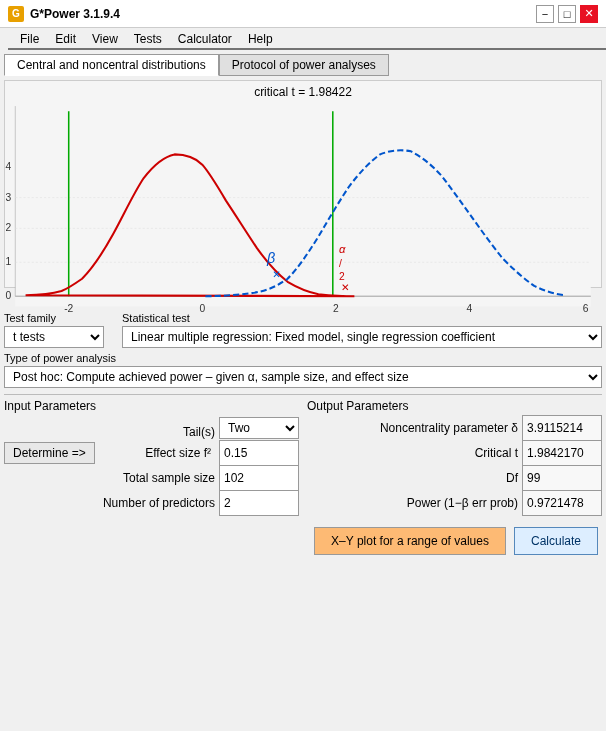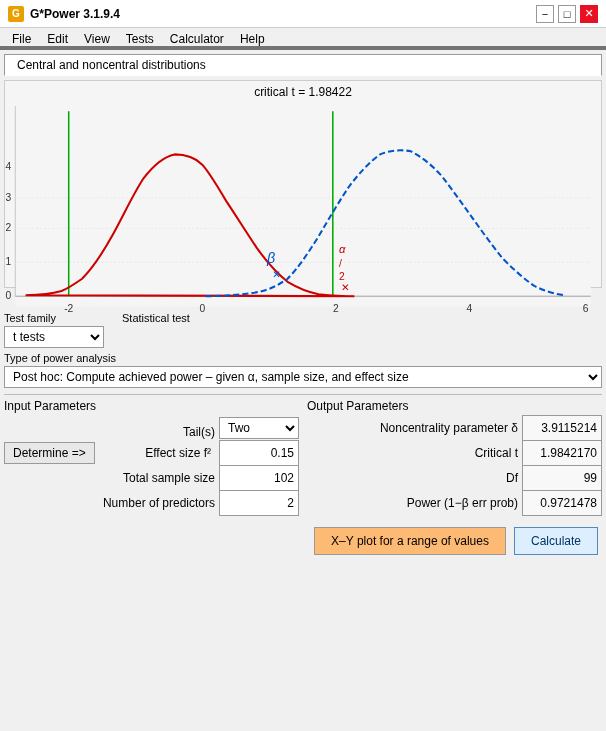--- a/index.html
+++ b/index.html
@@ -42,37 +42,37 @@
       cursor: pointer;
       display: flex; align-items: center; justify-content: center;
       font-size: 11px;
     }
     .title-btn.close { background: #e81123; color: #fff; border-color: #e81123; }
     .menu-bar {
       background: #f0f0f0;
       display: flex;
       gap: 0;
       padding: 2px 4px;
-      border-bottom: 4px solid #737373;
-      height: 22px;
+      border-bottom: 2px solid #737373;
+      height: 22px;
+      margin-left: 8px;
     }
     .menu-item {
       padding: 2px 8px;
       cursor: pointer;
       font-size: 12px;
     }
     .main-content {
       background: #f0f0f0;
       padding: 4px;
     }
     .tabs-row {
       display: flex;
       gap: 0;
       margin-bottom: 4px;
-      flex-direction: column;
     }
     .tab {
       padding: 3px 12px;
       border: 1px solid #999;
       background: #e0e0e0;
       cursor: pointer;
       font-size: 12px;
     }
     .tab.active {
       background: #fff;
@@ -152,21 +152,21 @@
       font-size: 12px;
       white-space: nowrap;
     }
     .param-value {
       width: 80px;
       border: 1px solid #999;
       background: #fff;
       padding: 12px 4px;
       font-size: 12px;
       height: 22px;
-      text-align: right;
+      text-align: left;
     }
     .param-value.output-val {
       background: #f8f8f8;
       color: #000;
     }
     .determine-btn {
       border: 1px solid #999;
       background: #e8e8e8;
       padding: 2px 8px;
       cursor: pointer;
@@ -239,20 +239,21 @@
   <span class="menu-item">View</span>
   <span class="menu-item">Tests</span>
   <span class="menu-item">Calculator</span>
   <span class="menu-item">Help</span>
 </div>
 
 <div class="main-content">
 
   <div class="tabs-row">
     <div class="tab active">Central and noncentral distributions</div>
+    <div class="tab">Protocol of power analyses</div>
   </div>
 
   <div class="chart-container">
     <div class="chart-title">critical t = 1.98422</div>
     <svg class="chart-svg" viewBox="0 0 580 220">
 
       <rect x="10" y="5" width="560" height="195" fill="#f5f5f5"></rect>
 
       <line x1="10" y1="190" x2="570" y2="190" stroke="#999" stroke-width="1"></line>
       <line x1="10" y1="5" x2="10" y2="190" stroke="#999" stroke-width="0.5"></line>
@@ -297,20 +298,23 @@
     <div style="width:110px;">
       <div class="section-label">Test family</div>
       <div class="dropdown-field">
         <select style="width:100px;">
           <option>t tests</option>
         </select>
       </div>
     </div>
     <div style="flex:1;">
       <div class="section-label">Statistical test</div>
+      <select class="long-select">
+        <option>Linear multiple regression: Fixed model, single regression coefficient</option>
+      </select>
     </div>
   </div>
 
   <div class="type-of-power">
     <div class="section-label">Type of power analysis</div>
     <select class="long-select">
       <option>Post hoc: Compute achieved power – given α, sample size, and effect size</option>
     </select>
   </div>
 

